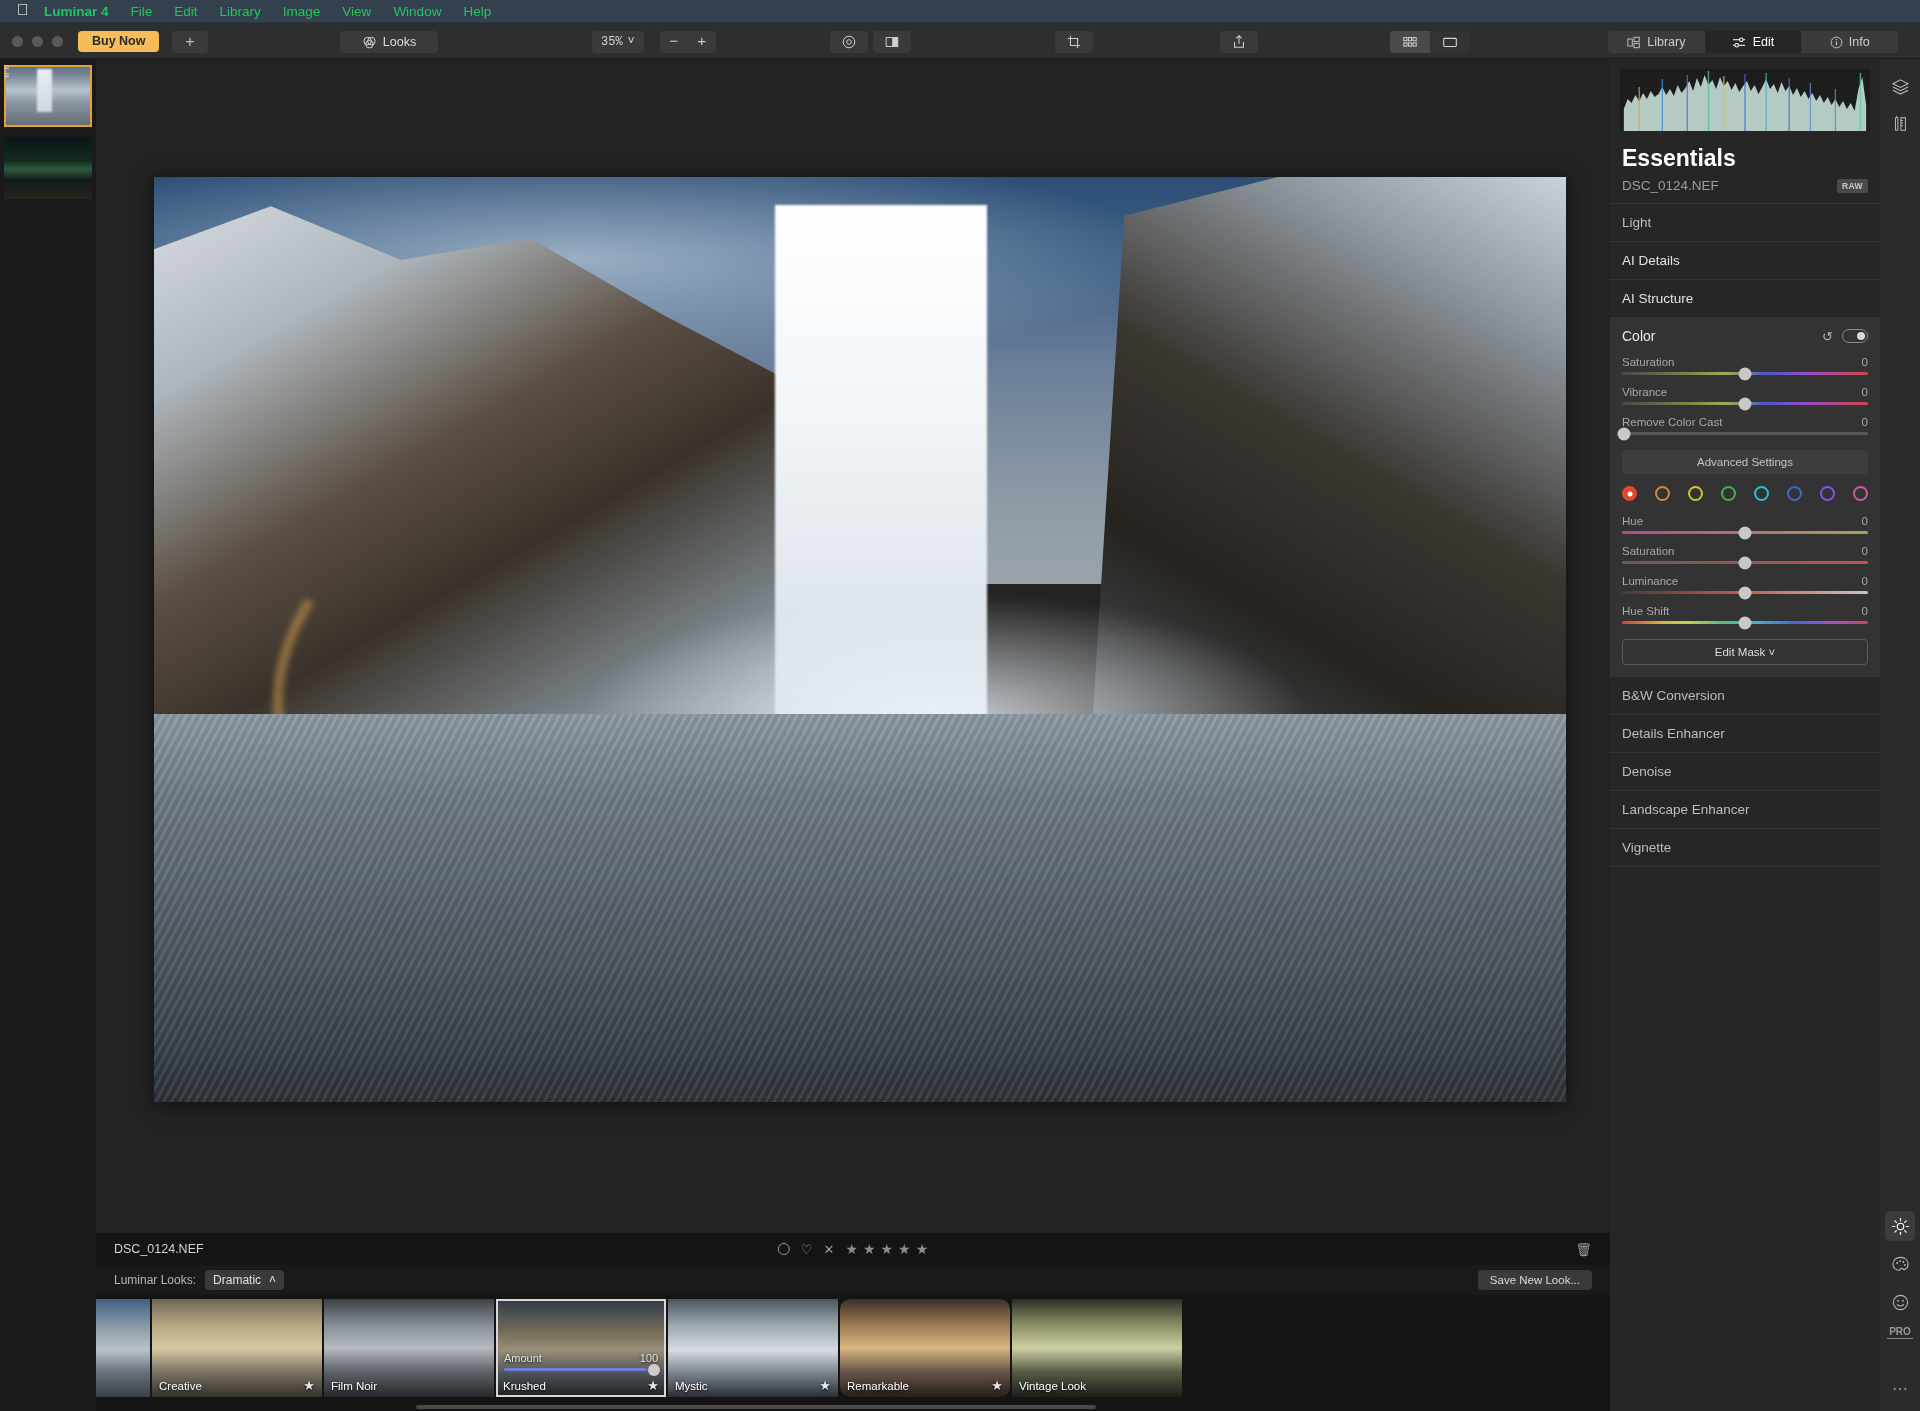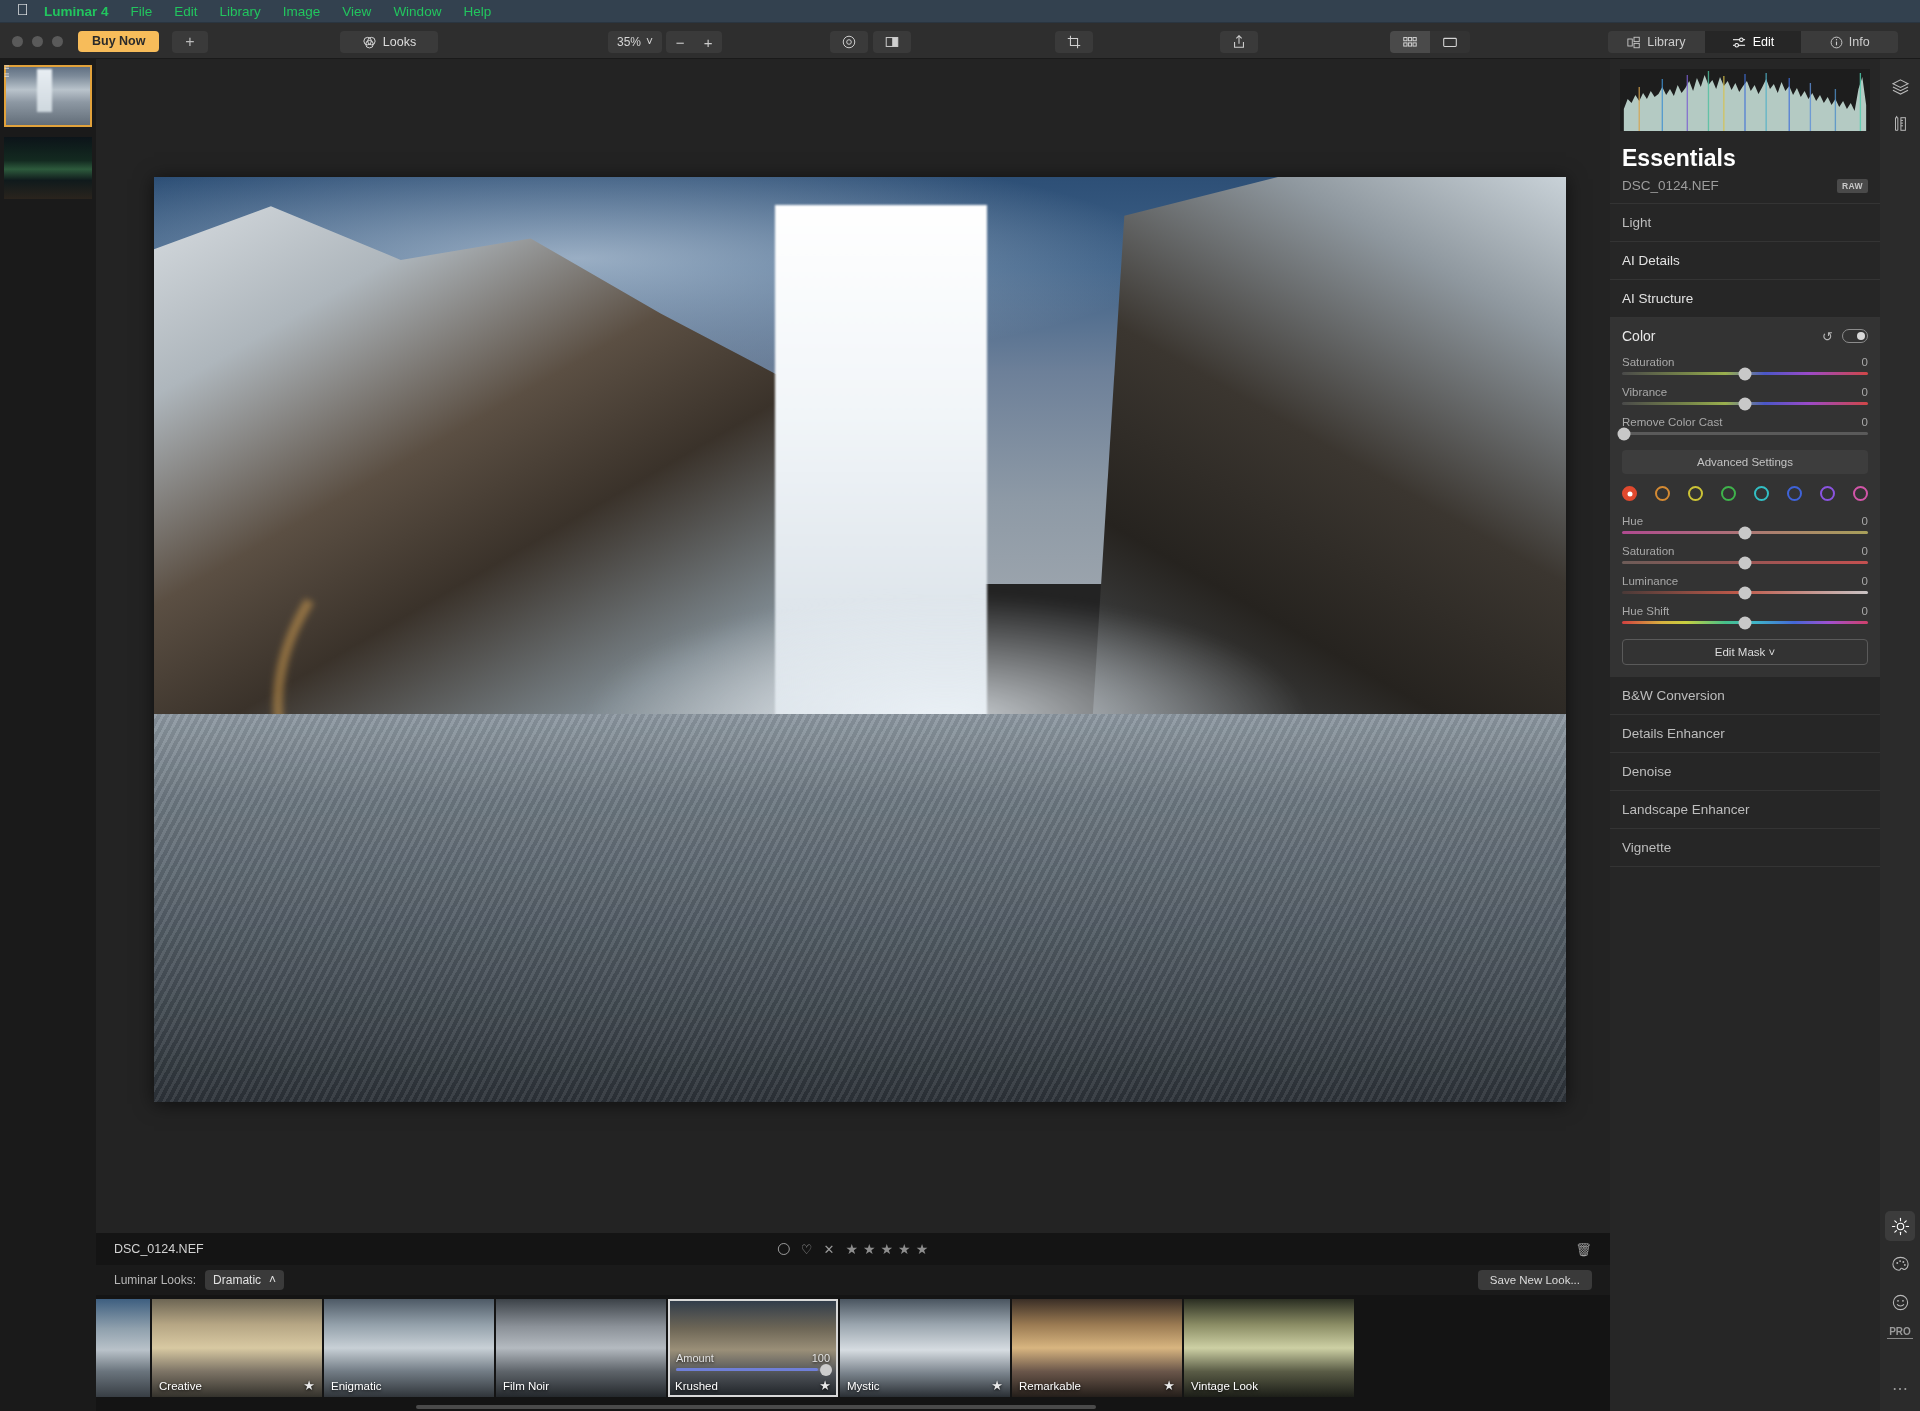--- a/index.html
+++ b/index.html
@@ -47,21 +47,21 @@
   }
   .tb-btn {
     position: absolute; background: #3a3a3a; border: none; border-radius: 4px;
     color: #cfcfcf; display: flex; align-items: center; justify-content: center;
     height: 22px;
   }
   .plus-btn { left: 172px; top: 8px; width: 36px; font-size: 16px; color: #bbb; }
   .looks-btn {
     left: 340px; top: 8px; width: 98px; gap: 6px; font-size: 12.5px; color: #ddd;
   }
-  .zoom-group { position: absolute; left: 608px; top: 8px; display: flex; align-items: center; gap: 4px; }
+  .zoom-group { position: absolute; left: 592px; top: 8px; display: flex; align-items: center; gap: 16px; font-family: Liberation Mono, monospace; }
   .zoom-val {
     background: #3a3a3a; border-radius: 4px; color: #d5d5d5; font-size: 12px;
     height: 22px; display: flex; align-items: center; gap: 5px; padding: 0 9px;
   }
   .zoom-pm { background: #3a3a3a; border-radius: 4px; width: 56px; height: 22px;
     display: flex; align-items: center; color: #ccc; font-size: 15px; }
   .zoom-pm span { flex: 1; text-align: center; }
   .mid-group { position: absolute; left: 830px; top: 8px; display: flex; gap: 5px; }
   .mid-group .tb-btn { position: relative; left: auto; top: auto; width: 38px; }
   .crop-btn { left: 1055px; top: 8px; width: 38px; }
@@ -311,21 +311,21 @@
   }
 
   
   .lk1 { background: linear-gradient(180deg,#3e5f80 0%,#8fa0ad 30%,#b9c2c9 52%,#6a747d 74%,#383e44 100%); }
   .lk2 { background: linear-gradient(180deg,#6d6654 0%,#b6a684 26%,#d8c9a2 50%,#7d7466 74%,#34322c 100%); }
   .lk3 { background: linear-gradient(180deg,#5f6a73 0%,#9aa4ab 28%,#c2c9ce 52%,#6c757d 76%,#2e3338 100%); }
   .lk4 { background: linear-gradient(180deg,#4e5a66 0%,#93a0aa 26%,#c8d0d6 50%,#727c85 74%,#30353a 100%); }
   .lk5 { background: linear-gradient(180deg,#3c4248 0%,#8b9198 28%,#b4bac0 50%,#5e646a 74%,#24282c 100%); }
   .lk6 { background: linear-gradient(180deg,#2e3a4a 0%,#6d6656 30%,#9a8f78 52%,#4e5258 76%,#1e2226 100%); }
   .lk7 { background: linear-gradient(180deg,#4a5560 0%,#9aa5ae 26%,#d6dce1 52%,#79828b 76%,#2a2f34 100%); }
-  .lk8 { background: linear-gradient(180deg,#3a2e26 0%,#9a7a52 26%,#d8b580 50%,#6a564a 74%,#241e1a 100%); }
+  .lk8 { background: linear-gradient(180deg,#3a2e26 0%,#9a7a52 26%,#d8b580 50%,#6a564a 74%,#241e1a 100%); border-radius: 10px; }
   .lk9 { background: linear-gradient(180deg,#2a2e22 0%,#8a8c64 26%,#cdd0a4 50%,#5a5c46 74%,#1c1e18 100%); }
 </style>
 </head>
 <body>
 
 <div class="app">
 
   <div class="menubar">
     <div class="apple-logo"></div>
     <div class="mi app-name">Luminar 4</div>
@@ -683,23 +683,20 @@
   </div>
 
   <div class="lookstrip">
     <div class="look lk1" style="width:100px;margin-left:-62px">
       <span class="lk-name"></span>
     </div>
     <div class="look lk2">
       <span class="lk-name">Creative</span>
       <span class="lk-star">★</span>
     </div>
-    <div class="look lk4">
-      <span class="lk-name">Enigmatic</span>
-    </div>
     <div class="look lk5">
       <span class="lk-name">Film Noir</span>
     </div>
     <div class="look lk6 sel">
       <div class="lk-amt">
         <div class="lk-amt-row">
           <span>Amount</span>
           <span>100</span>
         </div>
         <div class="lk-amt-track">

